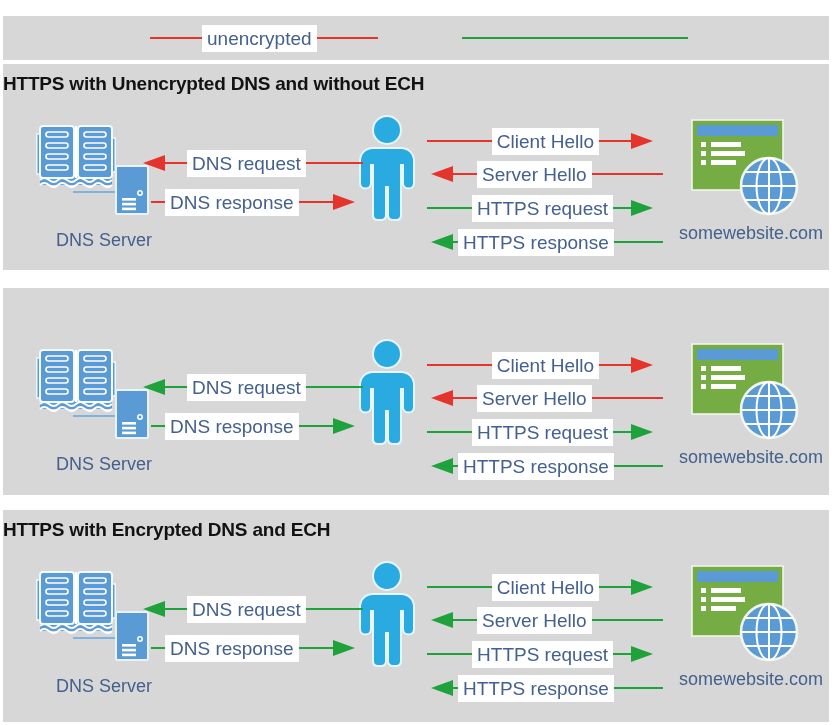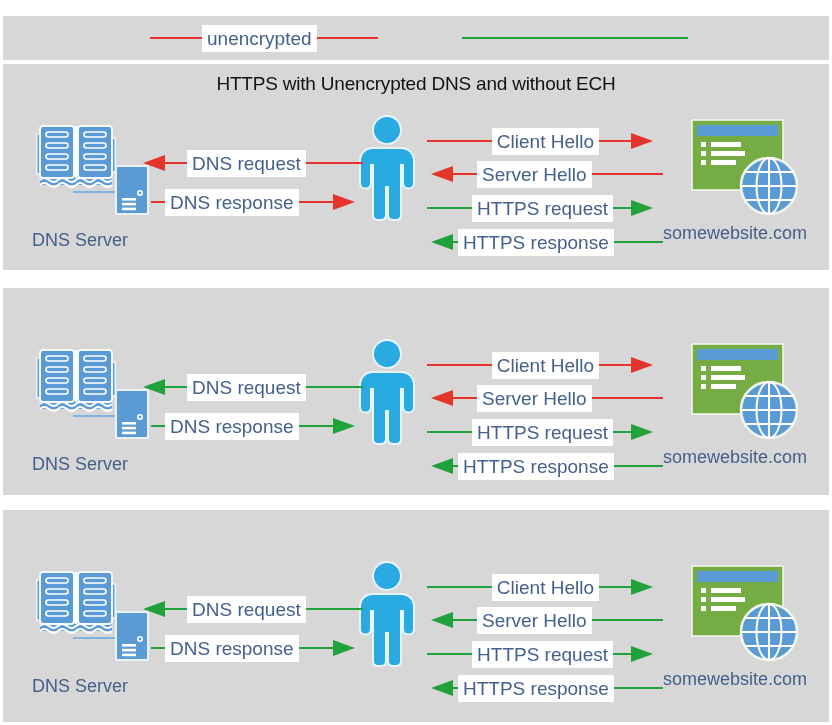--- a/index.html
+++ b/index.html
@@ -9,30 +9,30 @@
   .legend-item{position:absolute;top:8px;height:28px;display:flex;align-items:center;}
   .seg{height:2px;background:currentColor;}
   .seg.grow{flex:1;}
   .msg-label{background:#ffffff;color:var(--label-text);font-size:19px;line-height:27px;padding:0 5px;white-space:nowrap;}
 
   .panel{position:absolute;left:3px;width:826px;background:var(--panel-bg);}
   .panel:nth-child(1){top:64px;height:206px;}
   .panel:nth-child(2){top:288px;height:207px;}
   .panel:nth-child(3){top:510px;height:212px;}
 
-  .panel-title{position:absolute;top:9px;left:0;width:100%;margin:0;text-align:center;
-    font-size:19px;font-weight:400;color:var(--title-text);letter-spacing:-0.2px;}
+  .panel-title{position:absolute;top:9px;left:0;width:100%;margin:0;text-align:left;
+    font-size:19px;font-weight:700;color:var(--title-text);letter-spacing:-0.2px;}
 
   .arrow{position:absolute;height:28px;display:flex;align-items:center;}
   .head{width:0;height:0;border-top:8px solid transparent;border-bottom:8px solid transparent;flex:none;}
   .head.lt{border-right:22px solid currentColor;}
   .head.rt{border-left:22px solid currentColor;}
 
   .abs{position:absolute;}
-  .entity-label{position:absolute;color:var(--label-text);font-size:18px;text-align:left;white-space:nowrap;}
+  .entity-label{position:absolute;color:var(--label-text);font-size:18px;text-align:right;white-space:nowrap;}
   .connector{position:absolute;height:2px;background:#7fb2de;}
   svg{display:block;}
 </style>
 </head>
 <body>
 
 <div class="canvas">
 
   <div class="legend-bar">
     <div class="legend-item" style="left: 147px; width: 228px; color: rgb(229, 52, 44);">
@@ -266,20 +266,21 @@
     </div>
     <div class="arrow" style="left: 428px; top: 164px; width: 232px; color: rgb(31, 162, 60);">
       <span class="head lt"></span>
       <span class="seg" style="width:5px"></span>
       <span class="msg-label">HTTPS response</span>
       <span class="seg grow"></span>
     </div>
   </section>
 
   <section class="panel">
+    <h2 class="panel-title">HTTPS with Encrypted DNS and ECH</h2>
 
     <div class="abs" style="left:33px;top:60px">
       <svg width="80" height="64" viewBox="0 0 80 64">
         <rect x="0.8" y="10" width="5" height="40" style="fill:var(--icon-blue)" stroke="#f4f9fd" stroke-width="1.4"></rect>
         <rect x="74.2" y="14" width="5" height="34" style="fill:var(--icon-blue)" stroke="#f4f9fd" stroke-width="1.4"></rect>
         <rect x="4" y="52" width="72" height="9" style="fill:var(--icon-blue)"></rect>
         <rect x="4" y="2" width="34" height="52" rx="3" style="fill:var(--icon-blue)" stroke="#f4f9fd" stroke-width="2"></rect>
         <rect x="42" y="2" width="34" height="52" rx="3" style="fill:var(--icon-blue)" stroke="#f4f9fd" stroke-width="2"></rect>
         <g fill="none" stroke="#ffffff" stroke-width="1.6">
           <rect x="10" y="8" width="22" height="5" rx="2.5"></rect>

